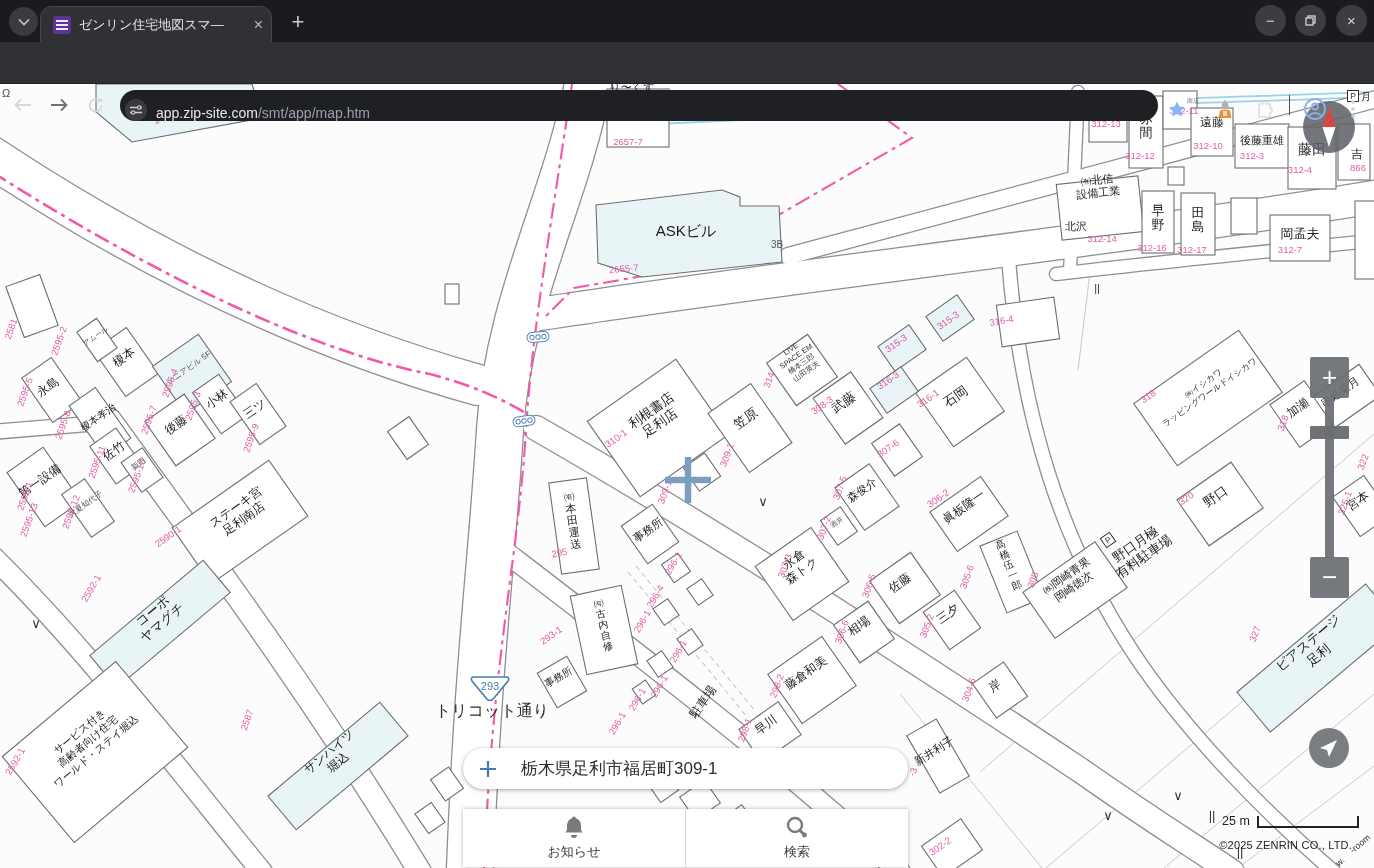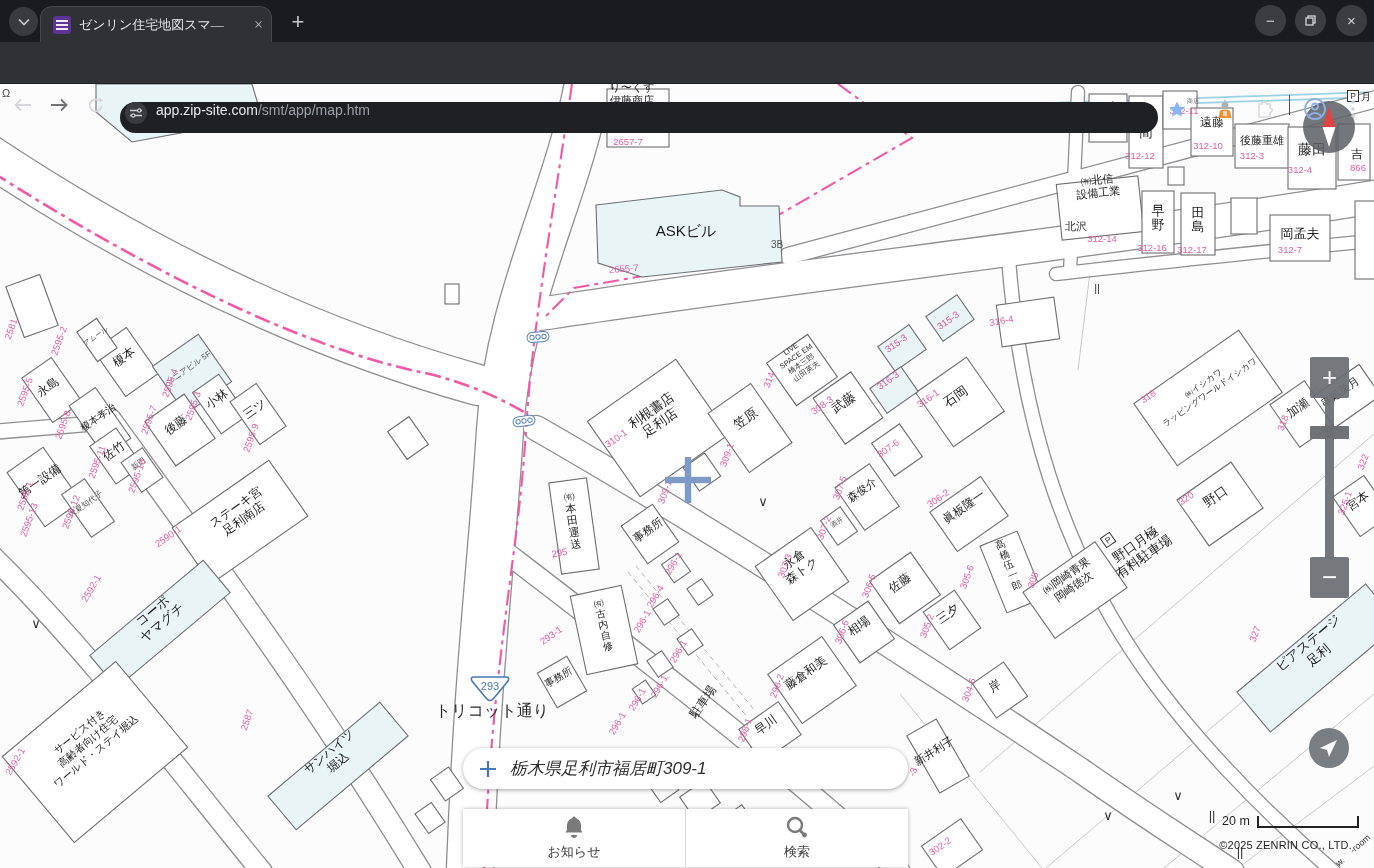--- a/index.html
+++ b/index.html
@@ -4,54 +4,54 @@
 <style>
   html,body{margin:0;padding:0;}
   body{width:1374px;height:868px;position:relative;overflow:hidden;
        font-family:"Liberation Sans","DejaVu Sans",sans-serif;background:#fff;}
   
   .tabstrip{position:absolute;left:0;top:0;width:1374px;height:42px;background:#1a1b1e;z-index:30;}
   .tab-search{position:absolute;left:9px;top:7px;width:29px;height:29px;border-radius:50%;
       background:#3a3b3f;display:flex;align-items:center;justify-content:center;}
   .tab{position:absolute;left:40px;top:6px;width:232px;height:36px;background:#303134;
       border:1px solid #46474b;border-bottom:none;border-radius:12px 12px 0 0;
-      display:flex;align-items:center;padding:0 8px 0 12px;box-sizing:border-box;gap:8px;font-family:Liberation Serif, serif;}
+      display:flex;align-items:center;padding:0 8px 0 12px;box-sizing:border-box;gap:8px;}
   .favicon{width:18px;height:18px;border-radius:3px;background:#5d3496;position:relative;flex:0 0 auto;}
   .favicon i{position:absolute;left:3px;right:3px;height:2px;background:#efe7fa;}
   .tab-title{flex:1;font-size:13px;color:#e2e3e6;white-space:nowrap;overflow:hidden;}
   .tab-close{color:#b9babc;font-size:16px;line-height:1;cursor:default;flex:0 0 auto;}
   .newtab{position:absolute;left:284px;top:8px;width:28px;height:28px;color:#c8c9cb;font-size:22px;
       display:flex;align-items:center;justify-content:center;}
   .winbtn{position:absolute;top:5px;width:31px;height:31px;border-radius:50%;background:#3c3d41;
       color:#d3d4d6;display:flex;align-items:center;justify-content:center;font-size:15px;}
   .toolbar{position:absolute;left:0;top:42px;width:1374px;height:42px;background:#303134;z-index:30;
       border-bottom:1px solid #202124;box-sizing:border-box;}
   .tbicon{position:absolute;top:48px;width:30px;height:30px;display:flex;align-items:center;justify-content:center;}
-  .omnibox{position:absolute;left:120px;top:60px;width:1038px;height:31px;border-radius:16px;background:#1f2024;
-      display:flex;align-items:flex-start;padding:0 12px 0 5px;box-sizing:border-box;gap:9px;}
+  .omnibox{position:absolute;left:120px;top:48px;width:1038px;height:31px;border-radius:16px;background:#1f2024;
+      display:flex;align-items:flex-end;padding:0 12px 0 5px;box-sizing:border-box;gap:9px;}
   .tune{width:22px;height:22px;border-radius:50%;background:#3a3b3f;display:flex;align-items:center;justify-content:center;}
   .urltext{font-size:14px;color:#e6e8ea;white-space:nowrap;}
   .urltext .path{color:#9aa0a6;}
   .divider{position:absolute;left:1289px;top:53px;width:1px;height:20px;background:#4b4d51;}
   
   #map-svg{position:absolute;left:0;top:84px;z-index:1;}
   .ovl{position:absolute;z-index:20;}
   .compass{left:1303px;top:101px;width:52px;height:52px;border-radius:50%;background:rgba(96,100,105,.88);
       display:flex;align-items:center;justify-content:center;}
   .zbtn{left:1310px;width:39px;height:41px;background:rgba(106,110,114,.93);color:#fff;border-radius:2px;
       display:flex;align-items:center;justify-content:center;font-size:26px;}
   .ztrack{left:1325px;top:398px;width:9px;height:160px;background:rgba(106,110,114,.93);}
   .zhandle{left:1310px;top:426px;width:39px;height:13px;background:rgba(106,110,114,.97);border-radius:1px;}
   .locate{left:1309px;top:728px;width:40px;height:40px;border-radius:50%;background:rgba(110,115,119,.92);
       display:flex;align-items:center;justify-content:center;}
   .scalebar{left:1222px;top:814px;display:flex;align-items:flex-end;gap:7px;color:#1f1f1f;font-size:12.5px;}
   .bracket{width:102px;height:12px;border-left:2.5px solid #222;border-right:2.5px solid #222;border-bottom:2.5px solid #222;box-sizing:border-box;}
   .copyright{left:1214px;top:839px;width:138px;text-align:right;font-size:11px;color:#1f1f1f;letter-spacing:.2px;}
   .searchbar{left:463px;top:748px;width:445px;height:41px;background:#fff;border-radius:21px;
-      box-shadow:0 1px 4px rgba(0,0,0,.35);display:flex;align-items:center;padding:0 16px;box-sizing:border-box;gap:13px;font-style:italic;}
+      box-shadow:0 1px 4px rgba(0,0,0,.35);display:flex;align-items:center;padding:0 16px;box-sizing:border-box;gap:24px;}
   .searchbar span{font-size:17px;color:#2e2e2e;}
   .navbar{left:463px;top:809px;width:445px;height:58px;background:#fff;display:flex;box-shadow:0 0 4px rgba(0,0,0,.3);}
   .navitem{flex:1;display:flex;flex-direction:column;align-items:center;padding-top:6px;}
   .navitem + .navitem{border-left:1px solid #d8d8d8;}
   .navitem b{font-size:13px;font-weight:normal;color:#3c3c3c;margin-top:2px;}
 </style>
 </head>
 <body>
 
 <svg id="map-svg" width="1374" height="784" viewBox="0 84 1374 784" style="background:#fcfcfd">
@@ -468,21 +468,21 @@
 <div class="ovl zhandle"></div>
 <div class="ovl zbtn" style="top:557px">
     <span>−</span>
   </div>
 <div class="ovl locate">
   <svg width="20" height="20" viewBox="-10 -10 20 20">
       <path d="M8,-8 L-9,0 L-2,2 L0,9 Z" fill="#fff"></path>
     </svg>
 </div>
 <div class="ovl scalebar">
-  <span>20 m</span>
+  <span>25 m</span>
     <span class="bracket"></span>
 </div>
 <div class="ovl copyright">©2025 ZENRIN CO., LTD.</div>
 
 <div class="ovl searchbar">
   <svg width="18" height="18" viewBox="0 0 18 18">
       <path d="M9,1 V17 M1,9 H17" stroke="#4877b6" stroke-width="2.2"></path>
     </svg>
   <span>栃木県足利市福居町309-1</span>
 </div>

